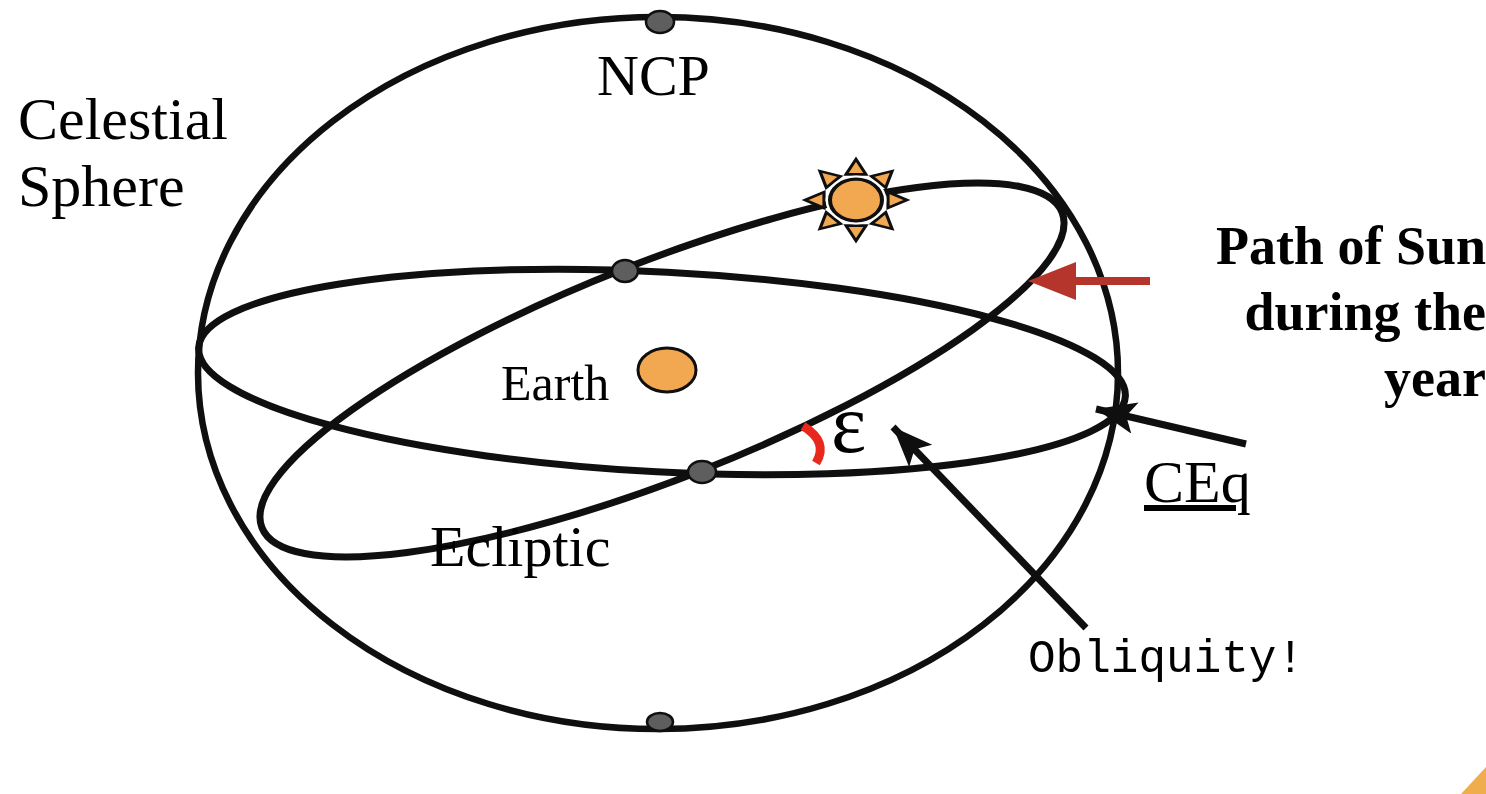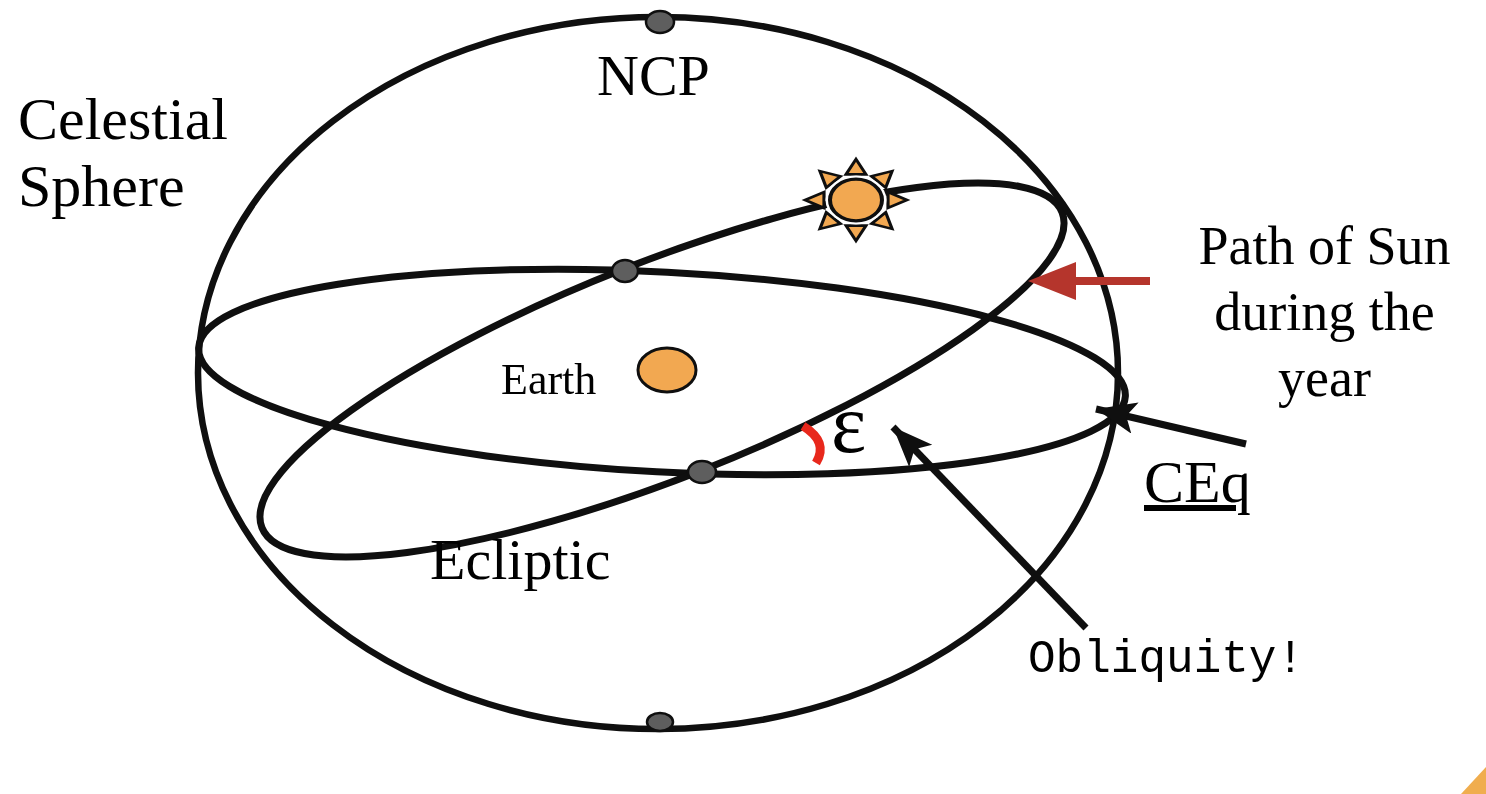--- a/index.html
+++ b/index.html
@@ -15,29 +15,29 @@
   .lbl{
     position:absolute;
     line-height:1;
     white-space:pre-line;
     color:#000;
     user-select:none;
   }
   .lbl-celestial{left:18px;top:86px;font-size:60px;line-height:67px;}
   .lbl-ncp{left:597px;top:47px;font-size:58px;}
   .lbl-scp{left:606px;top:728px;font-size:58px;}
-  .lbl-earth{left:501px;top:358px;font-size:44px;}
-  .lbl-ecliptic{left:430px;top:531px;font-size:58px;}
+  .lbl-earth{left:501px;top:358px;font-size:50px;}
+  .lbl-ecliptic{left:430px;top:518px;font-size:58px;}
   .lbl-ceq{left:1144px;top:452px;font-size:60px;text-decoration:underline;}
   .lbl-obliquity{left:1028px;top:637px;font-size:46px;font-family:Liberation Mono, monospace;}
   .lbl-epsilon{left:831px;top:382px;font-size:84px;}
   .lbl-pathofsun{
     left:1163px;top:213px;width:323px;
-    font-size:54px;font-weight:normal;
-    line-height:66px;text-align:center;
+    font-size:54px;font-weight:bold;
+    line-height:66px;text-align:right;
   }
 </style>
 </head>
 <body>
 
 <div id="stage">
 
   <svg id="figure-svg" width="1486" height="794" viewBox="0 0 1486 794">
     <defs>
       <marker id="ah" markerUnits="userSpaceOnUse" markerWidth="44" markerHeight="34" refX="40" refY="16" orient="auto">

